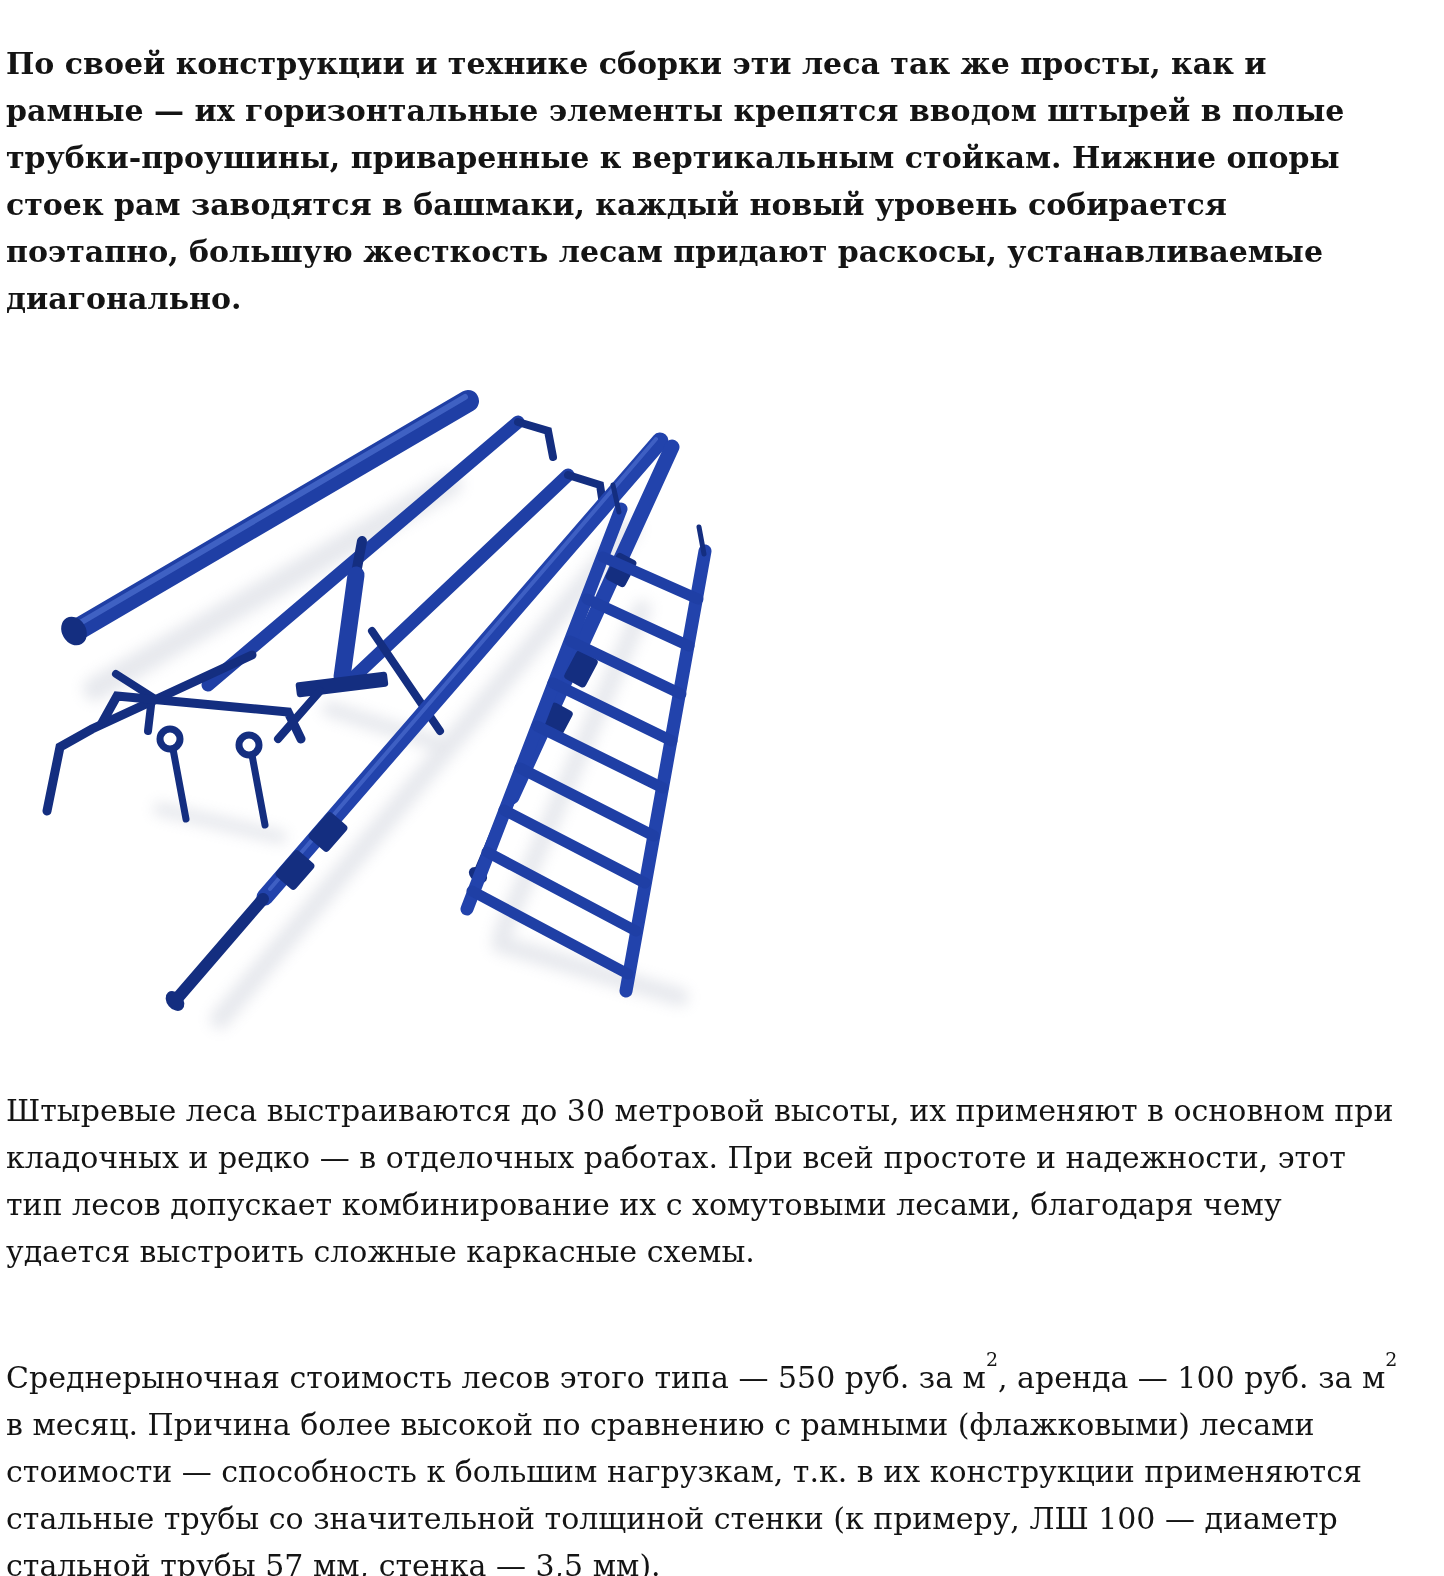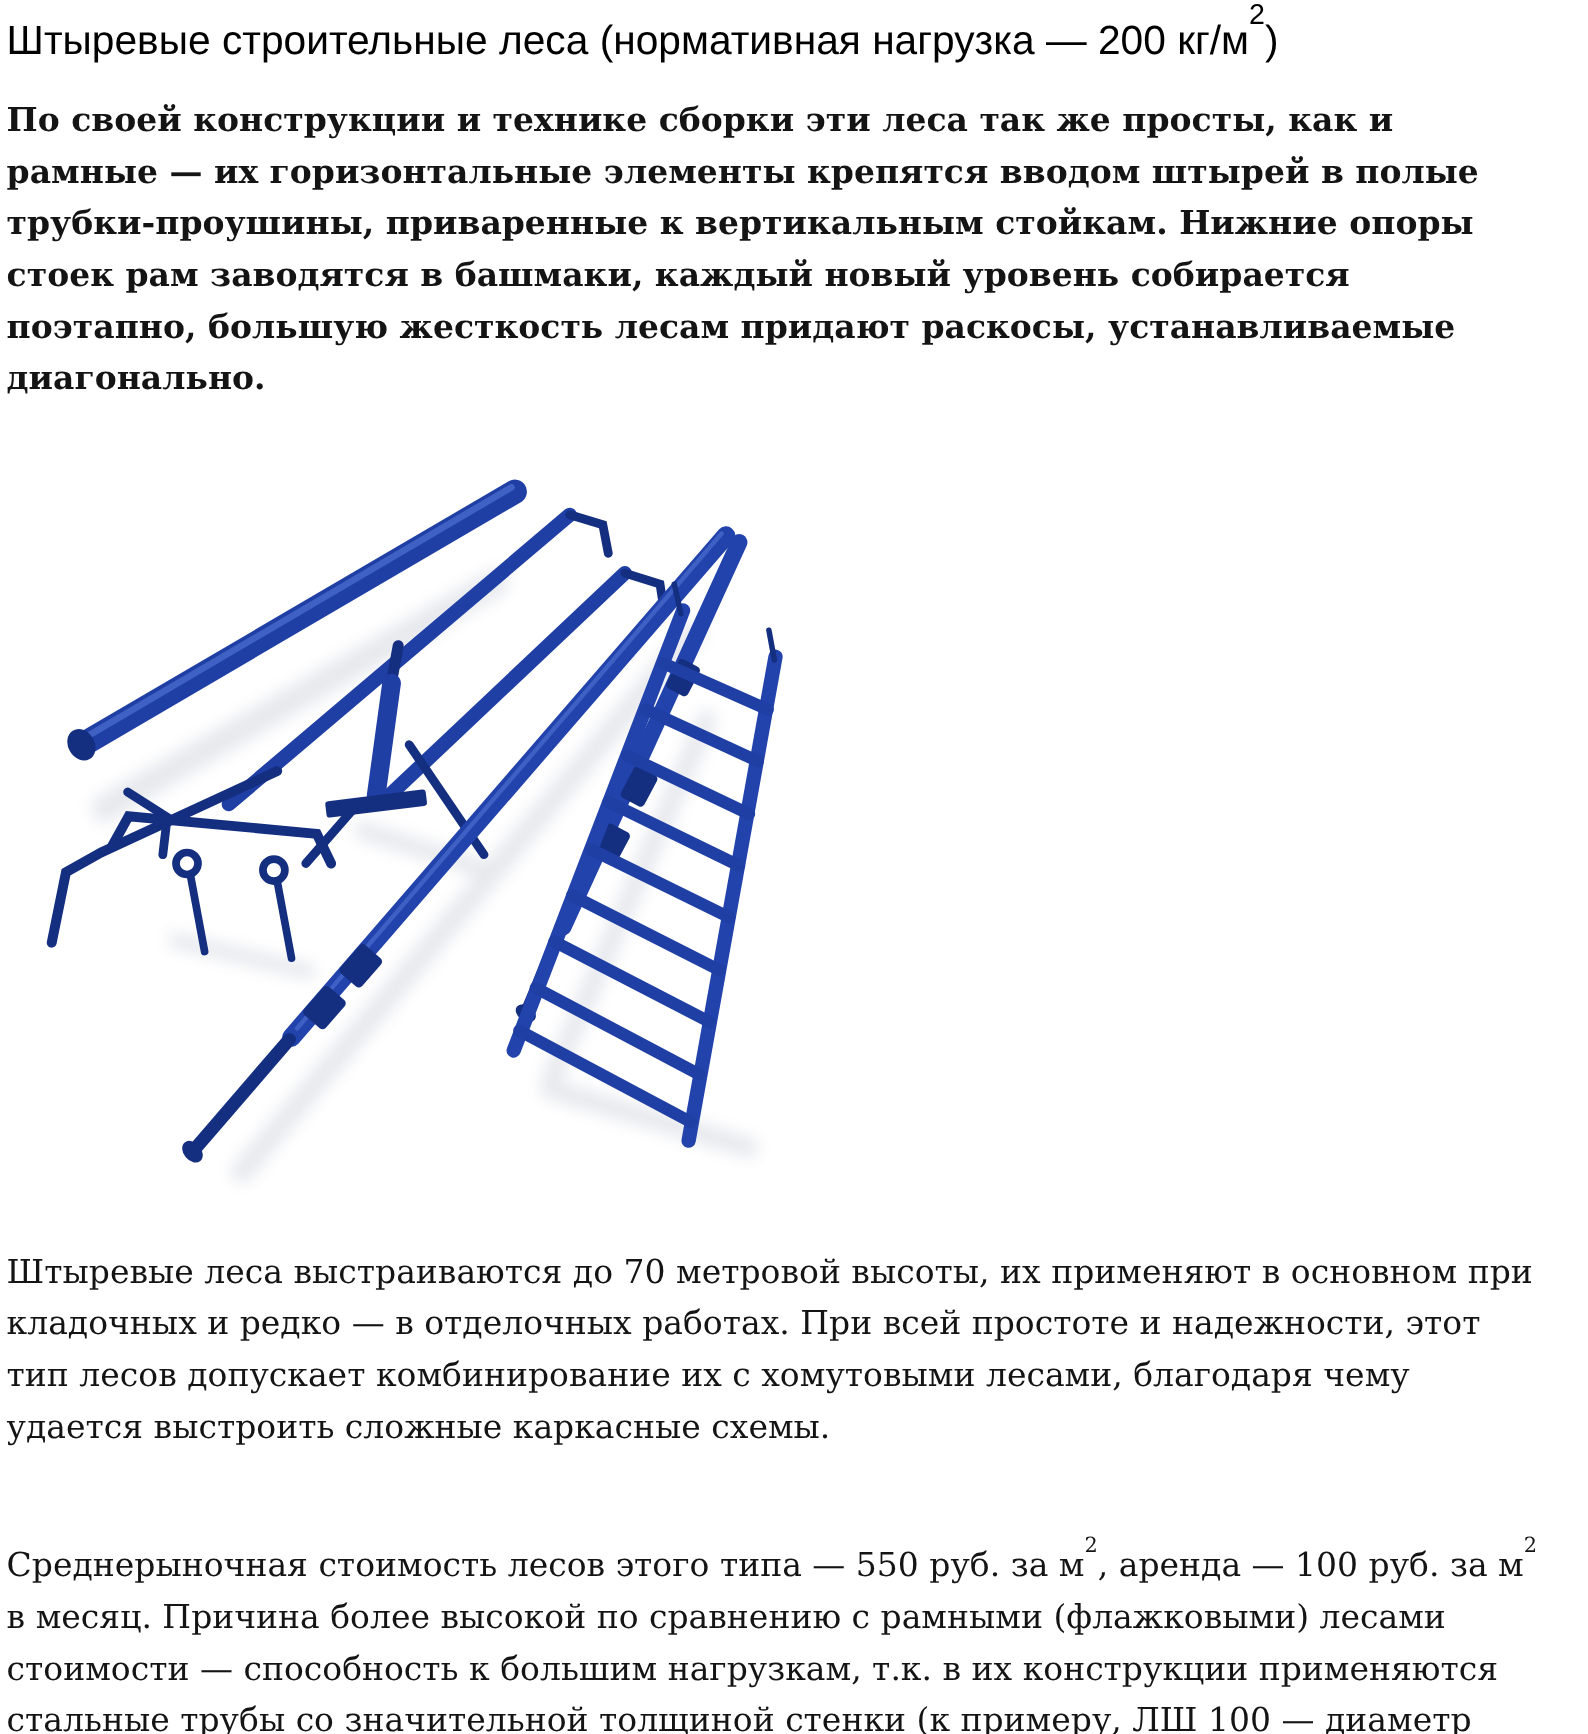--- a/index.html
+++ b/index.html
@@ -63,21 +63,20 @@
   .sDark{stroke:var(--steel-blue-dark);}
   .sLight{stroke:var(--steel-blue-light);}
   .fDark{fill:var(--steel-blue-dark);}
   .sShadow{stroke:var(--shadow);}
 </style>
 </head>
 <body>
 
 <div class="page">
 
-  <h1><span>Штыревые строительные леса (нормативная нагрузка — 200 кг/м</span><sup>2</sup><span>)</span></h1>
 
   <p class="p-intro">По своей конструкции и технике сборки эти леса так же просты, как и рамные — их горизонтальные элементы крепятся вводом штырей в полые трубки-проушины, приваренные к вертикальным стойкам. Нижние опоры стоек рам заводятся в башмаки, каждый новый уровень собирается поэтапно, большую жесткость лесам придают раскосы, устанавливаемые диагонально.</p>
 
   <figure class="figure">
     <svg width="915" height="675" viewBox="0 0 915 675" xmlns="http://www.w3.org/2000/svg">
       <defs>
         <filter id="soft" x="-40%" y="-40%" width="180%" height="180%">
           <feGaussianBlur stdDeviation="7"></feGaussianBlur>
         </filter>
       </defs>
@@ -167,17 +166,17 @@
             <line x1="500" y1="389" x2="634" y2="457"></line>
             <line x1="484" y1="431" x2="625" y2="504"></line>
             <line x1="467" y1="473" x2="616" y2="552"></line>
             <line x1="452" y1="512" x2="608" y2="595"></line>
           </g>
         </g>
       </g>
     </svg>
   </figure>
 
-  <p class="p-usage">Штыревые леса выстраиваются до 70 метровой высоты, их применяют в основном при кладочных и редко — в отделочных работах. При всей простоте и надежности, этот тип лесов допускает комбинирование их с хомутовыми лесами, благодаря чему удается выстроить сложные каркасные схемы.</p>
+  <p class="p-usage">Штыревые леса выстраиваются до 30 метровой высоты, их применяют в основном при кладочных и редко — в отделочных работах. При всей простоте и надежности, этот тип лесов допускает комбинирование их с хомутовыми лесами, благодаря чему удается выстроить сложные каркасные схемы.</p>
 
   <p class="p-price"><span>Среднерыночная стоимость лесов этого типа — 550 руб. за м</span><sup>2</sup><span>, аренда — 100 руб. за м</span><sup>2</sup><span> в месяц. Причина более высокой по сравнению с рамными (флажковыми) лесами стоимости — способность к большим нагрузкам, т.к. в их конструкции применяются стальные трубы со значительной толщиной стенки (к примеру, ЛШ 100 — диаметр стальной трубы 57 мм, стенка — 3,5 мм).</span></p>
 
 </div>
 
 </body></html>

